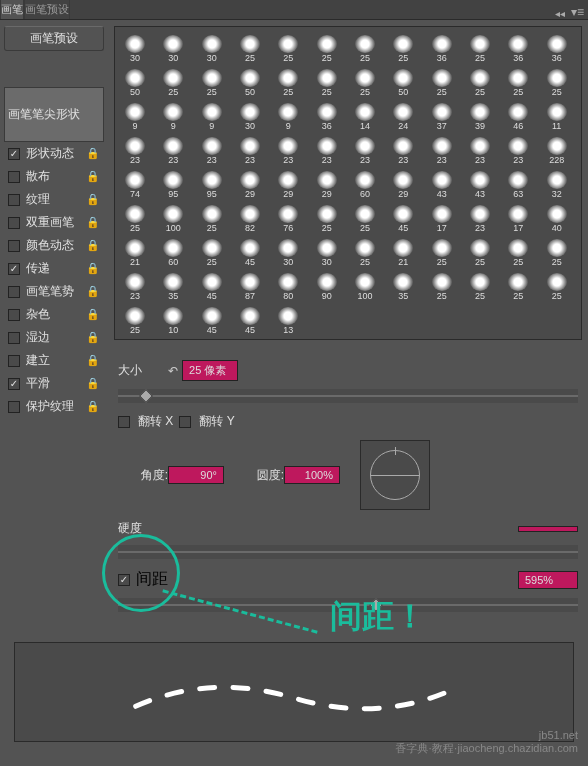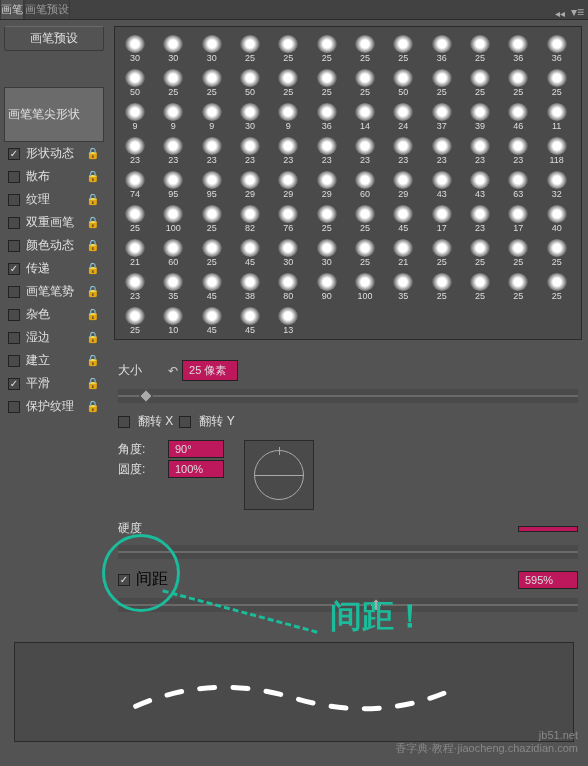--- a/index.html
+++ b/index.html
@@ -28,21 +28,21 @@
 .lbl { color: #e0e0e0; font-size: 12px; width: 50px; }
 .reset-icn { color: #ccc; font-size: 12px; margin-right: 4px; cursor: pointer; }
 .val-box { background: #be185d; border: 1px solid #222; color: #ddd; font-size: 11px; padding: 2px 6px; min-width: 56px; }
 .slider-track { height: 14px; background: #4a4a4a; position: relative; margin: 2px 0 10px 0; }
 .slider-line { position: absolute; top: 6px; left: 0; right: 0; height: 2px; background: #6a6a6a; }
 .slider-thumb { position: absolute; top: 2px; width: 10px; height: 10px; background: #aaa; border: 1px solid #333; transform: rotate(45deg); }
 .flip-row { display: flex; align-items: center; gap: 6px; margin-bottom: 10px; }
 .flip-row .checkbox { margin-right: 2px; }
 .flip-row span { color: #e0e0e0; font-size: 12px; }
 .angle-ctrl { display: flex; gap: 20px; }
-.angle-inputs { display: flex; flex-direction: column; gap: 2px; }
+.angle-inputs { display: flex; gap: 10px; text-align: right; }
 .angle-inputs .row { margin-bottom: 0; }
 .angle-preview { width: 70px; height: 70px; border: 1px solid #2a2a2a; background: #4a4a4a; display: flex; align-items: center; justify-content: center; }
 .circle { width: 50px; height: 50px; border: 1px solid #aaa; border-radius: 50%; position: relative; }
 .circle::before { content: ""; position: absolute; top: 50%; left: 0; right: 0; height: 1px; background: #aaa; }
 .circle::after { content: ""; position: absolute; left: 50%; top: -4px; width: 1px; height: 8px; background: #aaa; }
 .annotation-circle { border: 3px solid #1abc9c; border-radius: 50%; position: absolute; pointer-events: none; }
 .annotation-text { color: #1abc9c; font-size: 32px; font-weight: bold; position: absolute; pointer-events: none; }
 .preview-canvas { margin: 14px; height: 100px; background: #4a4a4a; border: 1px solid #2a2a2a; position: relative; overflow: hidden; }
 .dash-curve { position: absolute; top: 30px; left: 20px; right: 20px; height: 50px; }
 .dash-curve svg { width: 100%; height: 100%; }
@@ -313,21 +313,21 @@
           <div class="brush-cell">
             <div class="brush-thumb"></div>
             <div class="brush-num">23</div>
           </div>
           <div class="brush-cell">
             <div class="brush-thumb"></div>
             <div class="brush-num">23</div>
           </div>
           <div class="brush-cell">
             <div class="brush-thumb"></div>
-            <div class="brush-num">118</div>
+            <div class="brush-num">228</div>
           </div>
           <div class="brush-cell">
             <div class="brush-thumb"></div>
             <div class="brush-num">74</div>
           </div>
           <div class="brush-cell">
             <div class="brush-thumb"></div>
             <div class="brush-num">95</div>
           </div>
           <div class="brush-cell">
@@ -473,21 +473,21 @@
           <div class="brush-cell">
             <div class="brush-thumb"></div>
             <div class="brush-num">35</div>
           </div>
           <div class="brush-cell">
             <div class="brush-thumb"></div>
             <div class="brush-num">45</div>
           </div>
           <div class="brush-cell">
             <div class="brush-thumb"></div>
-            <div class="brush-num">38</div>
+            <div class="brush-num">87</div>
           </div>
           <div class="brush-cell">
             <div class="brush-thumb"></div>
             <div class="brush-num">80</div>
           </div>
           <div class="brush-cell">
             <div class="brush-thumb"></div>
             <div class="brush-num">90</div>
           </div>
           <div class="brush-cell">

